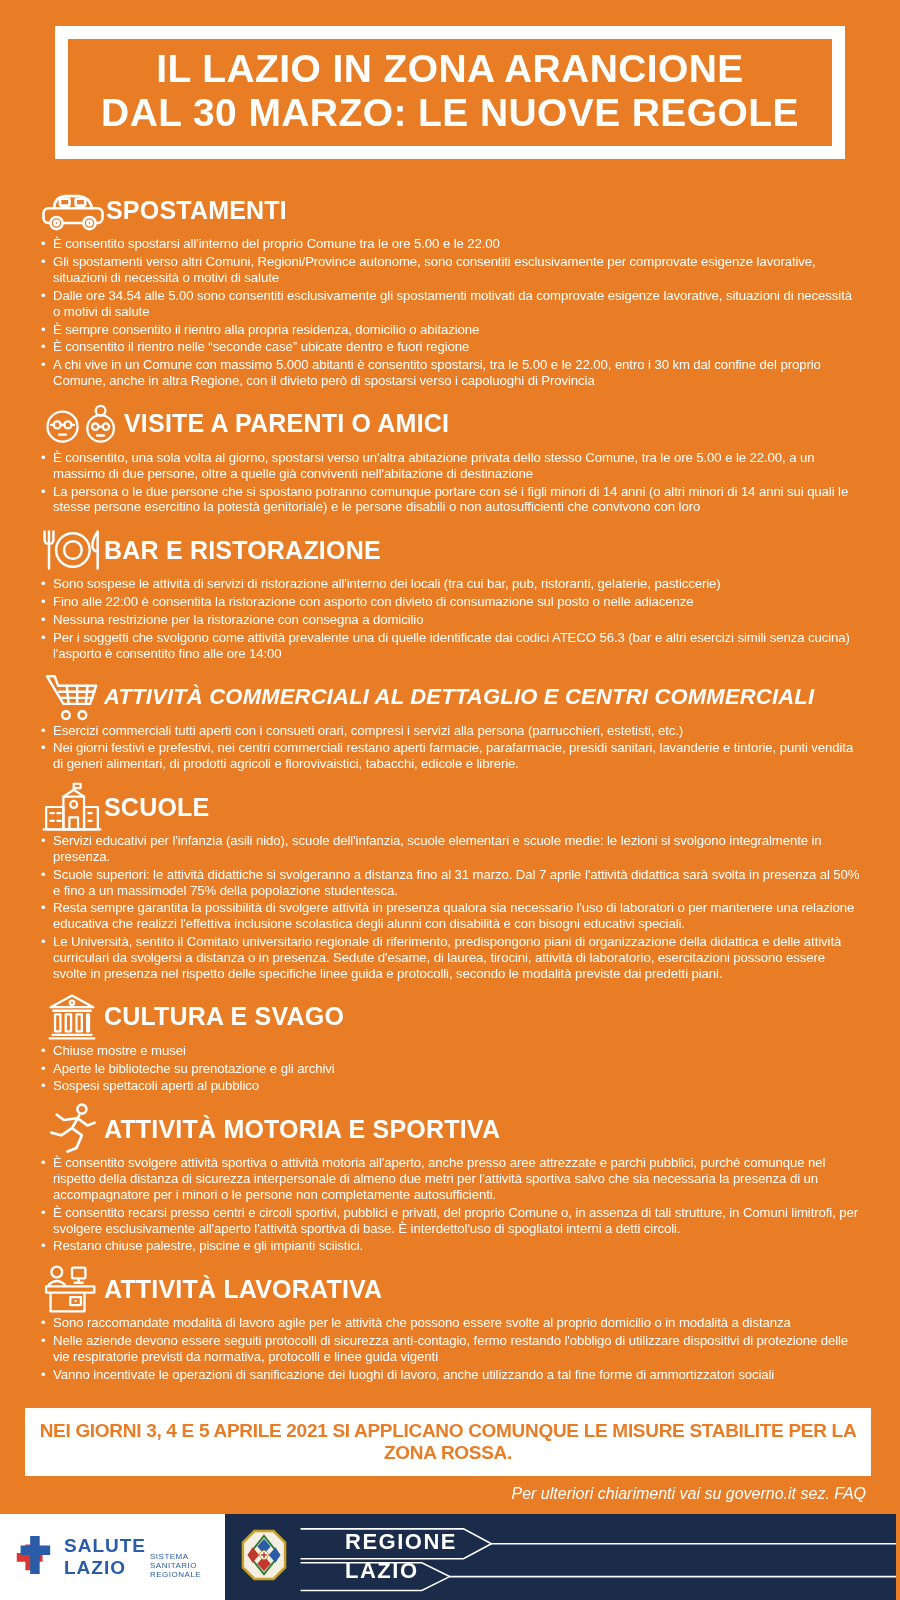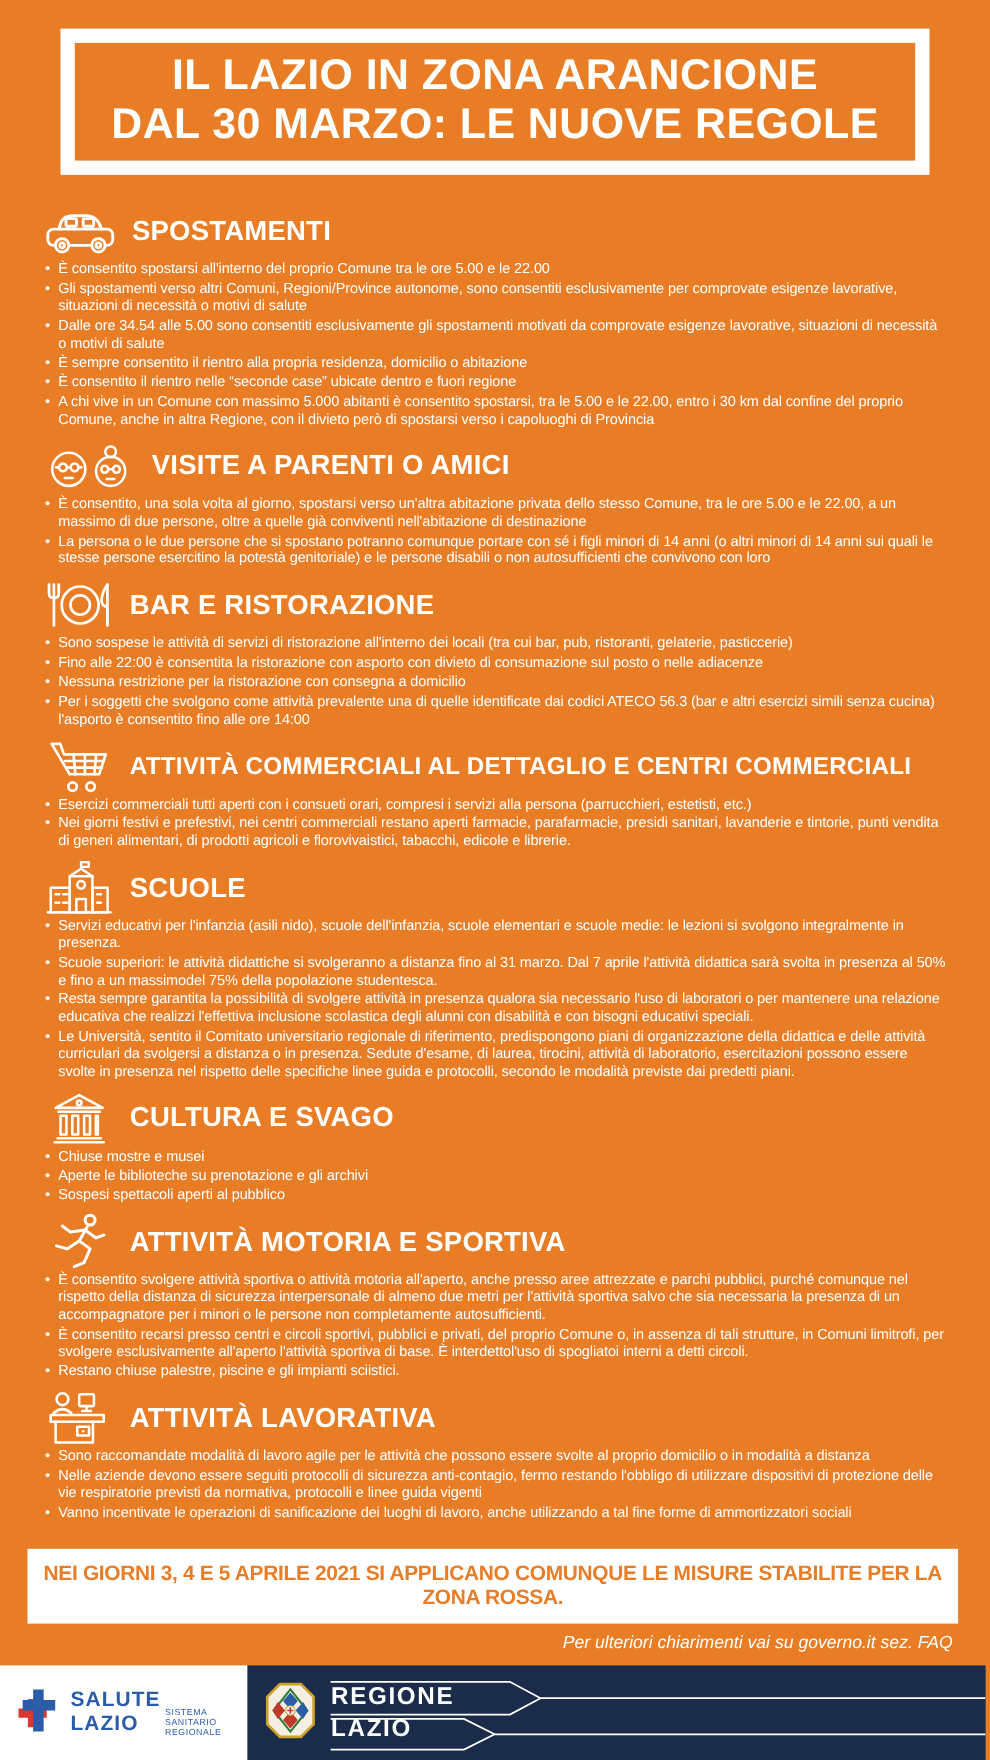--- a/index.html
+++ b/index.html
@@ -18,25 +18,25 @@
     border:13px solid #fff;
     padding:8px 6px 12px 6px;
     text-align:center;
   }
   .header-title{
     font-size:39px;font-weight:bold;line-height:1.12;letter-spacing:.4px;
   }
   
   .content{padding:16px 40px 0 40px;}
   .section{margin-top:12px;}
-  .sec-head{display:flex;align-items:center;gap:14px;height:46px;margin-bottom:3px;}
+  .sec-head{display:flex;align-items:center;height:46px;margin-bottom:3px;}
   .sec-icon{flex:0 0 64px;display:flex;align-items:center;justify-content:center;height:46px;}
   .sec-icon svg{display:block;}
   .sec-title{margin:0;font-size:25px;font-weight:bold;letter-spacing:.2px;white-space:nowrap;}
-  .sec-title.long{font-size:22px;}
+  .sec-title.long{font-size:22px;font-style:italic;}
   ul.bullets{margin:0;padding:0;list-style:none;}
   .bullets li{
     position:relative;
     font-size:13.2px;line-height:1.2;letter-spacing:-.1px;
     padding-left:13px;margin-bottom:2px;
   }
   .bullets li::before{content:"•";position:absolute;left:1px;top:0;}
   
   .bottom{position:absolute;left:0;right:4px;bottom:0;background:#E87D26;padding-top:6px;}
   .banner{
@@ -50,21 +50,21 @@
   }
   .footer{display:flex;height:86px;}
   .footer-left{
     flex:0 0 225px;background:#fff;color:#2A5CA8;
     display:flex;align-items:center;gap:10px;
     padding-left:12px;box-sizing:border-box;
   }
   .salute-text{display:flex;flex-direction:row;gap:4px;align-items:flex-end;}
   .salute-title{font-size:19px;letter-spacing:1px;font-weight:bold;}
   .salute-subtitle{font-size:8px;letter-spacing:.5px;}
-  .footer-right{flex:1;background:#1B2B4A;position:relative;display:flex;align-items:center;}
+  .footer-right{flex:1;background:#1B2B4A;position:relative;display:flex;align-items:center;gap:44px;}
   .crest{margin-left:16px;flex:0 0 auto;}
   .regione-text{margin-left:14px;display:flex;flex-direction:column;line-height:1;z-index:2;}
   .regione-line{font-size:22px;letter-spacing:1.5px;font-weight:bold;padding:3px 0 4px 0;}
   .footer-lines{position:absolute;inset:0;pointer-events:none;}
 </style>
 </head>
 <body>
 
 <div class="page">
 

